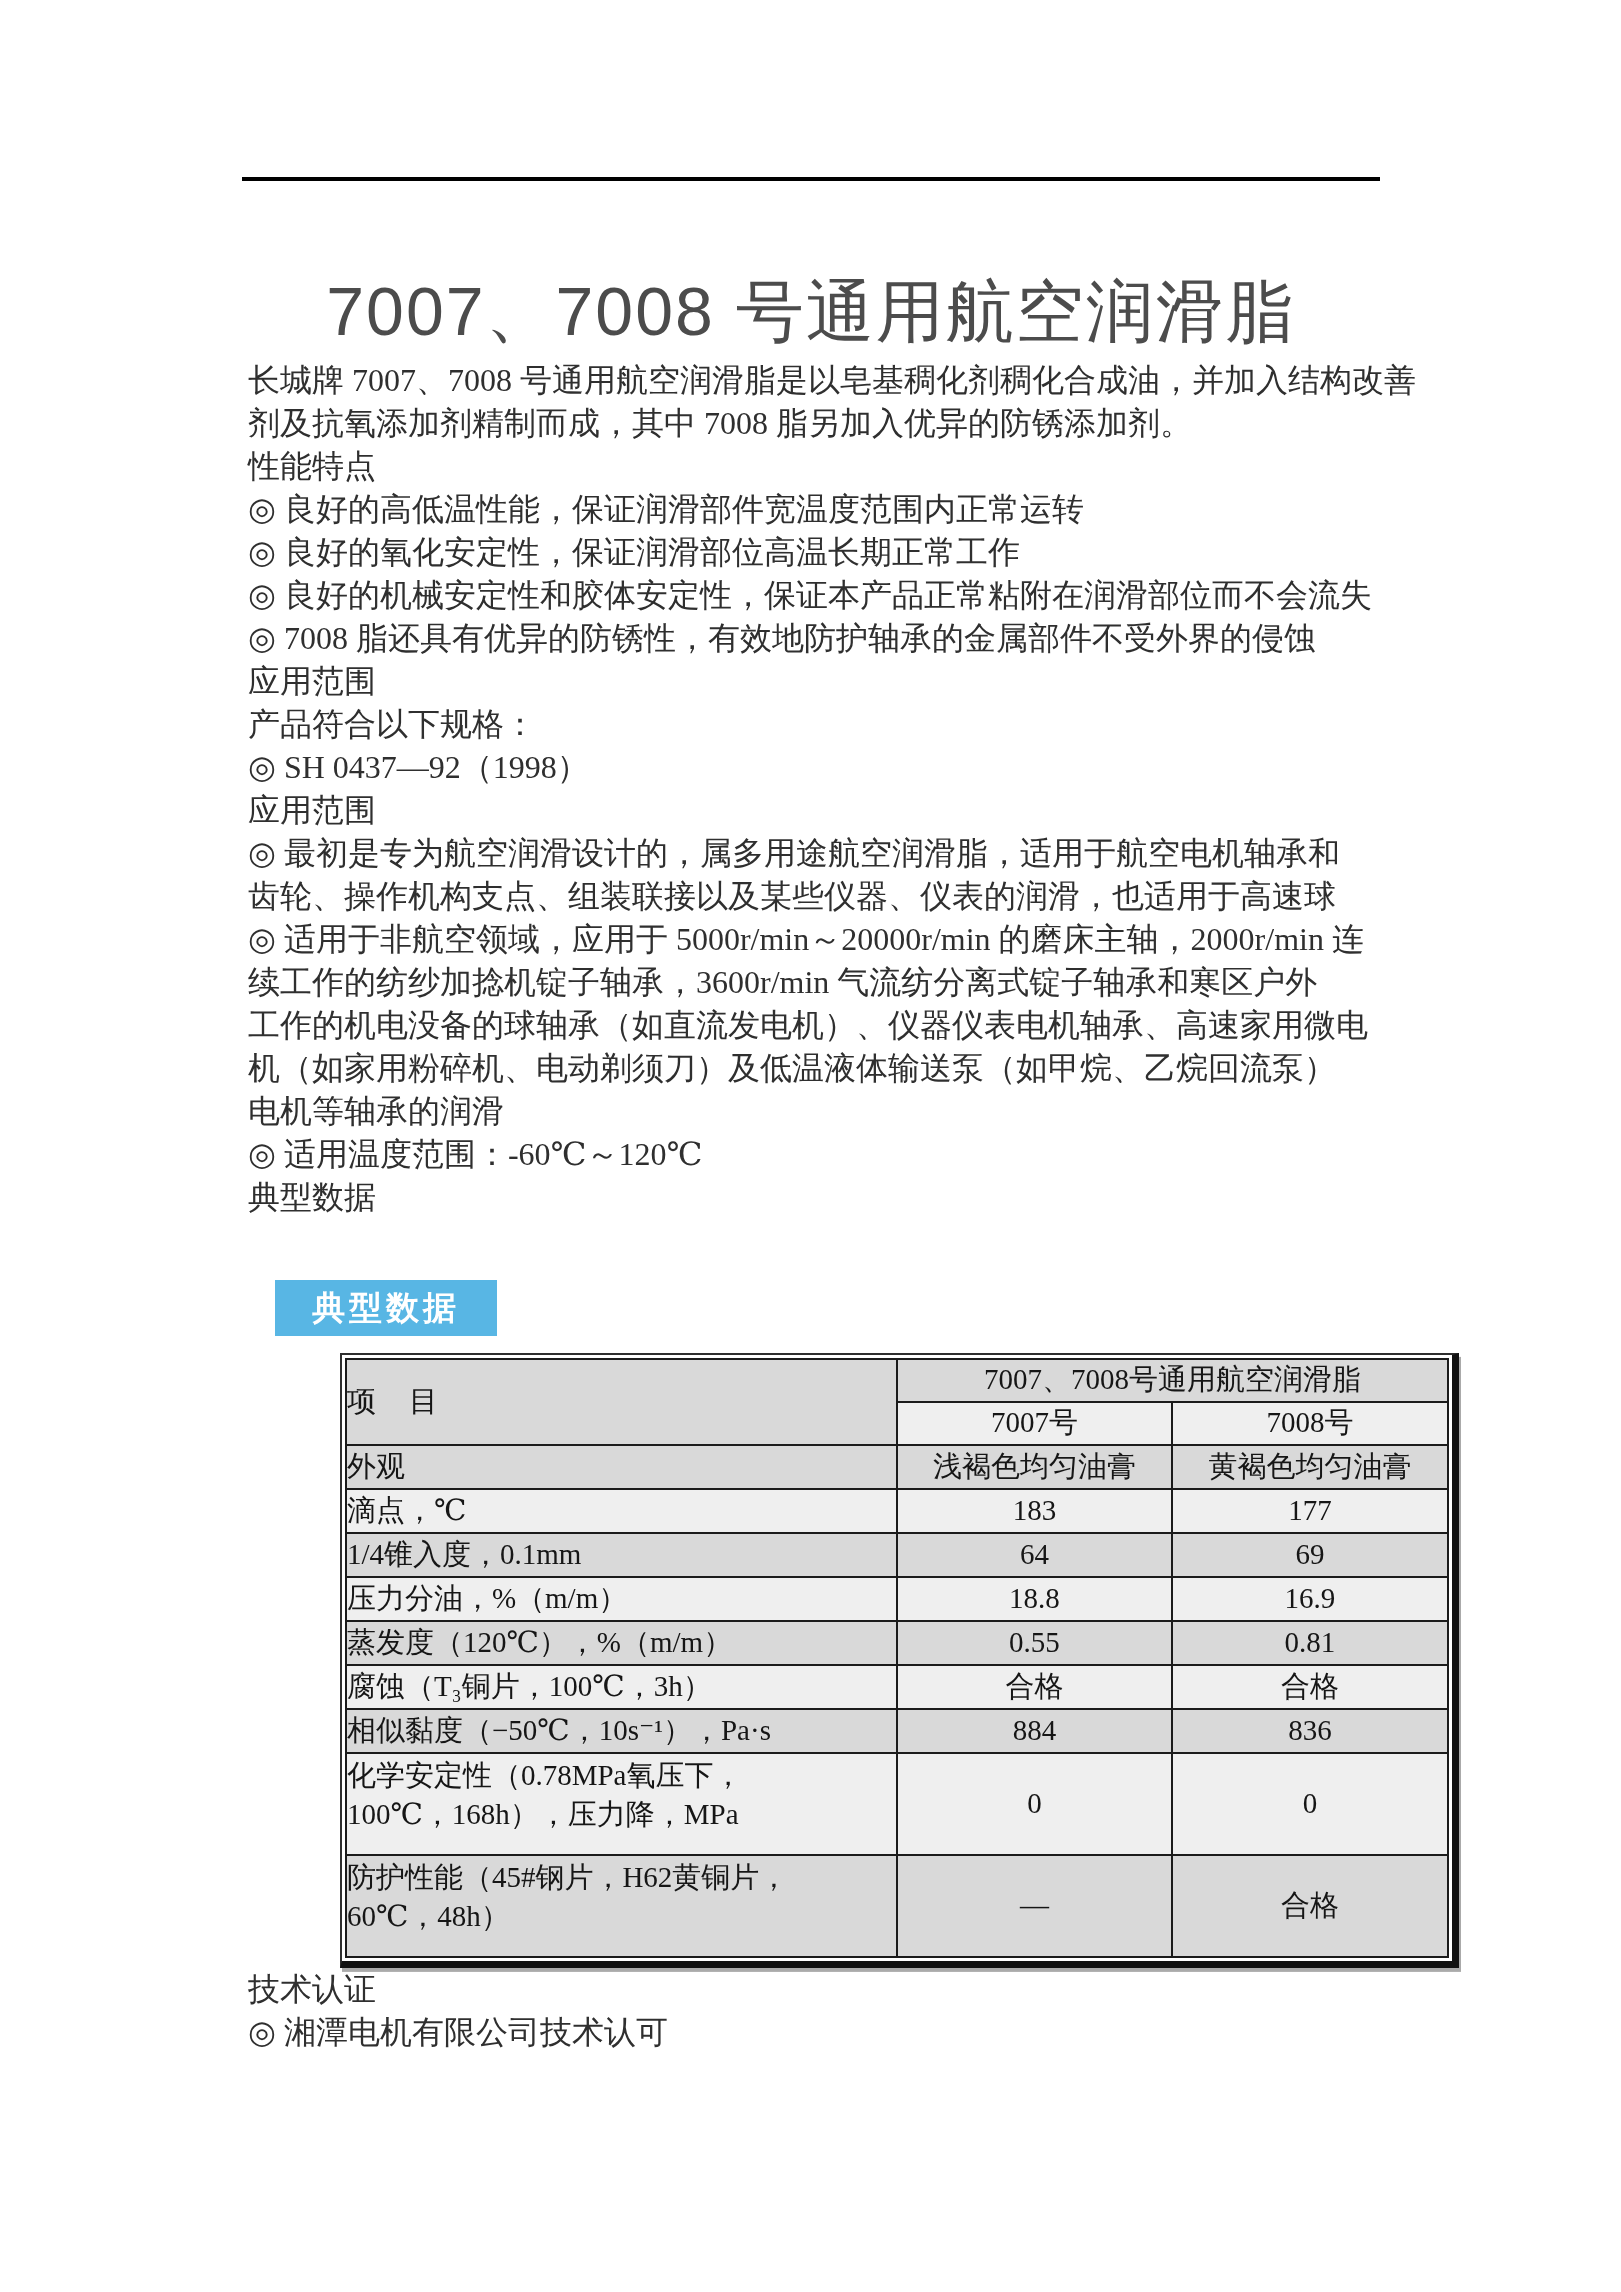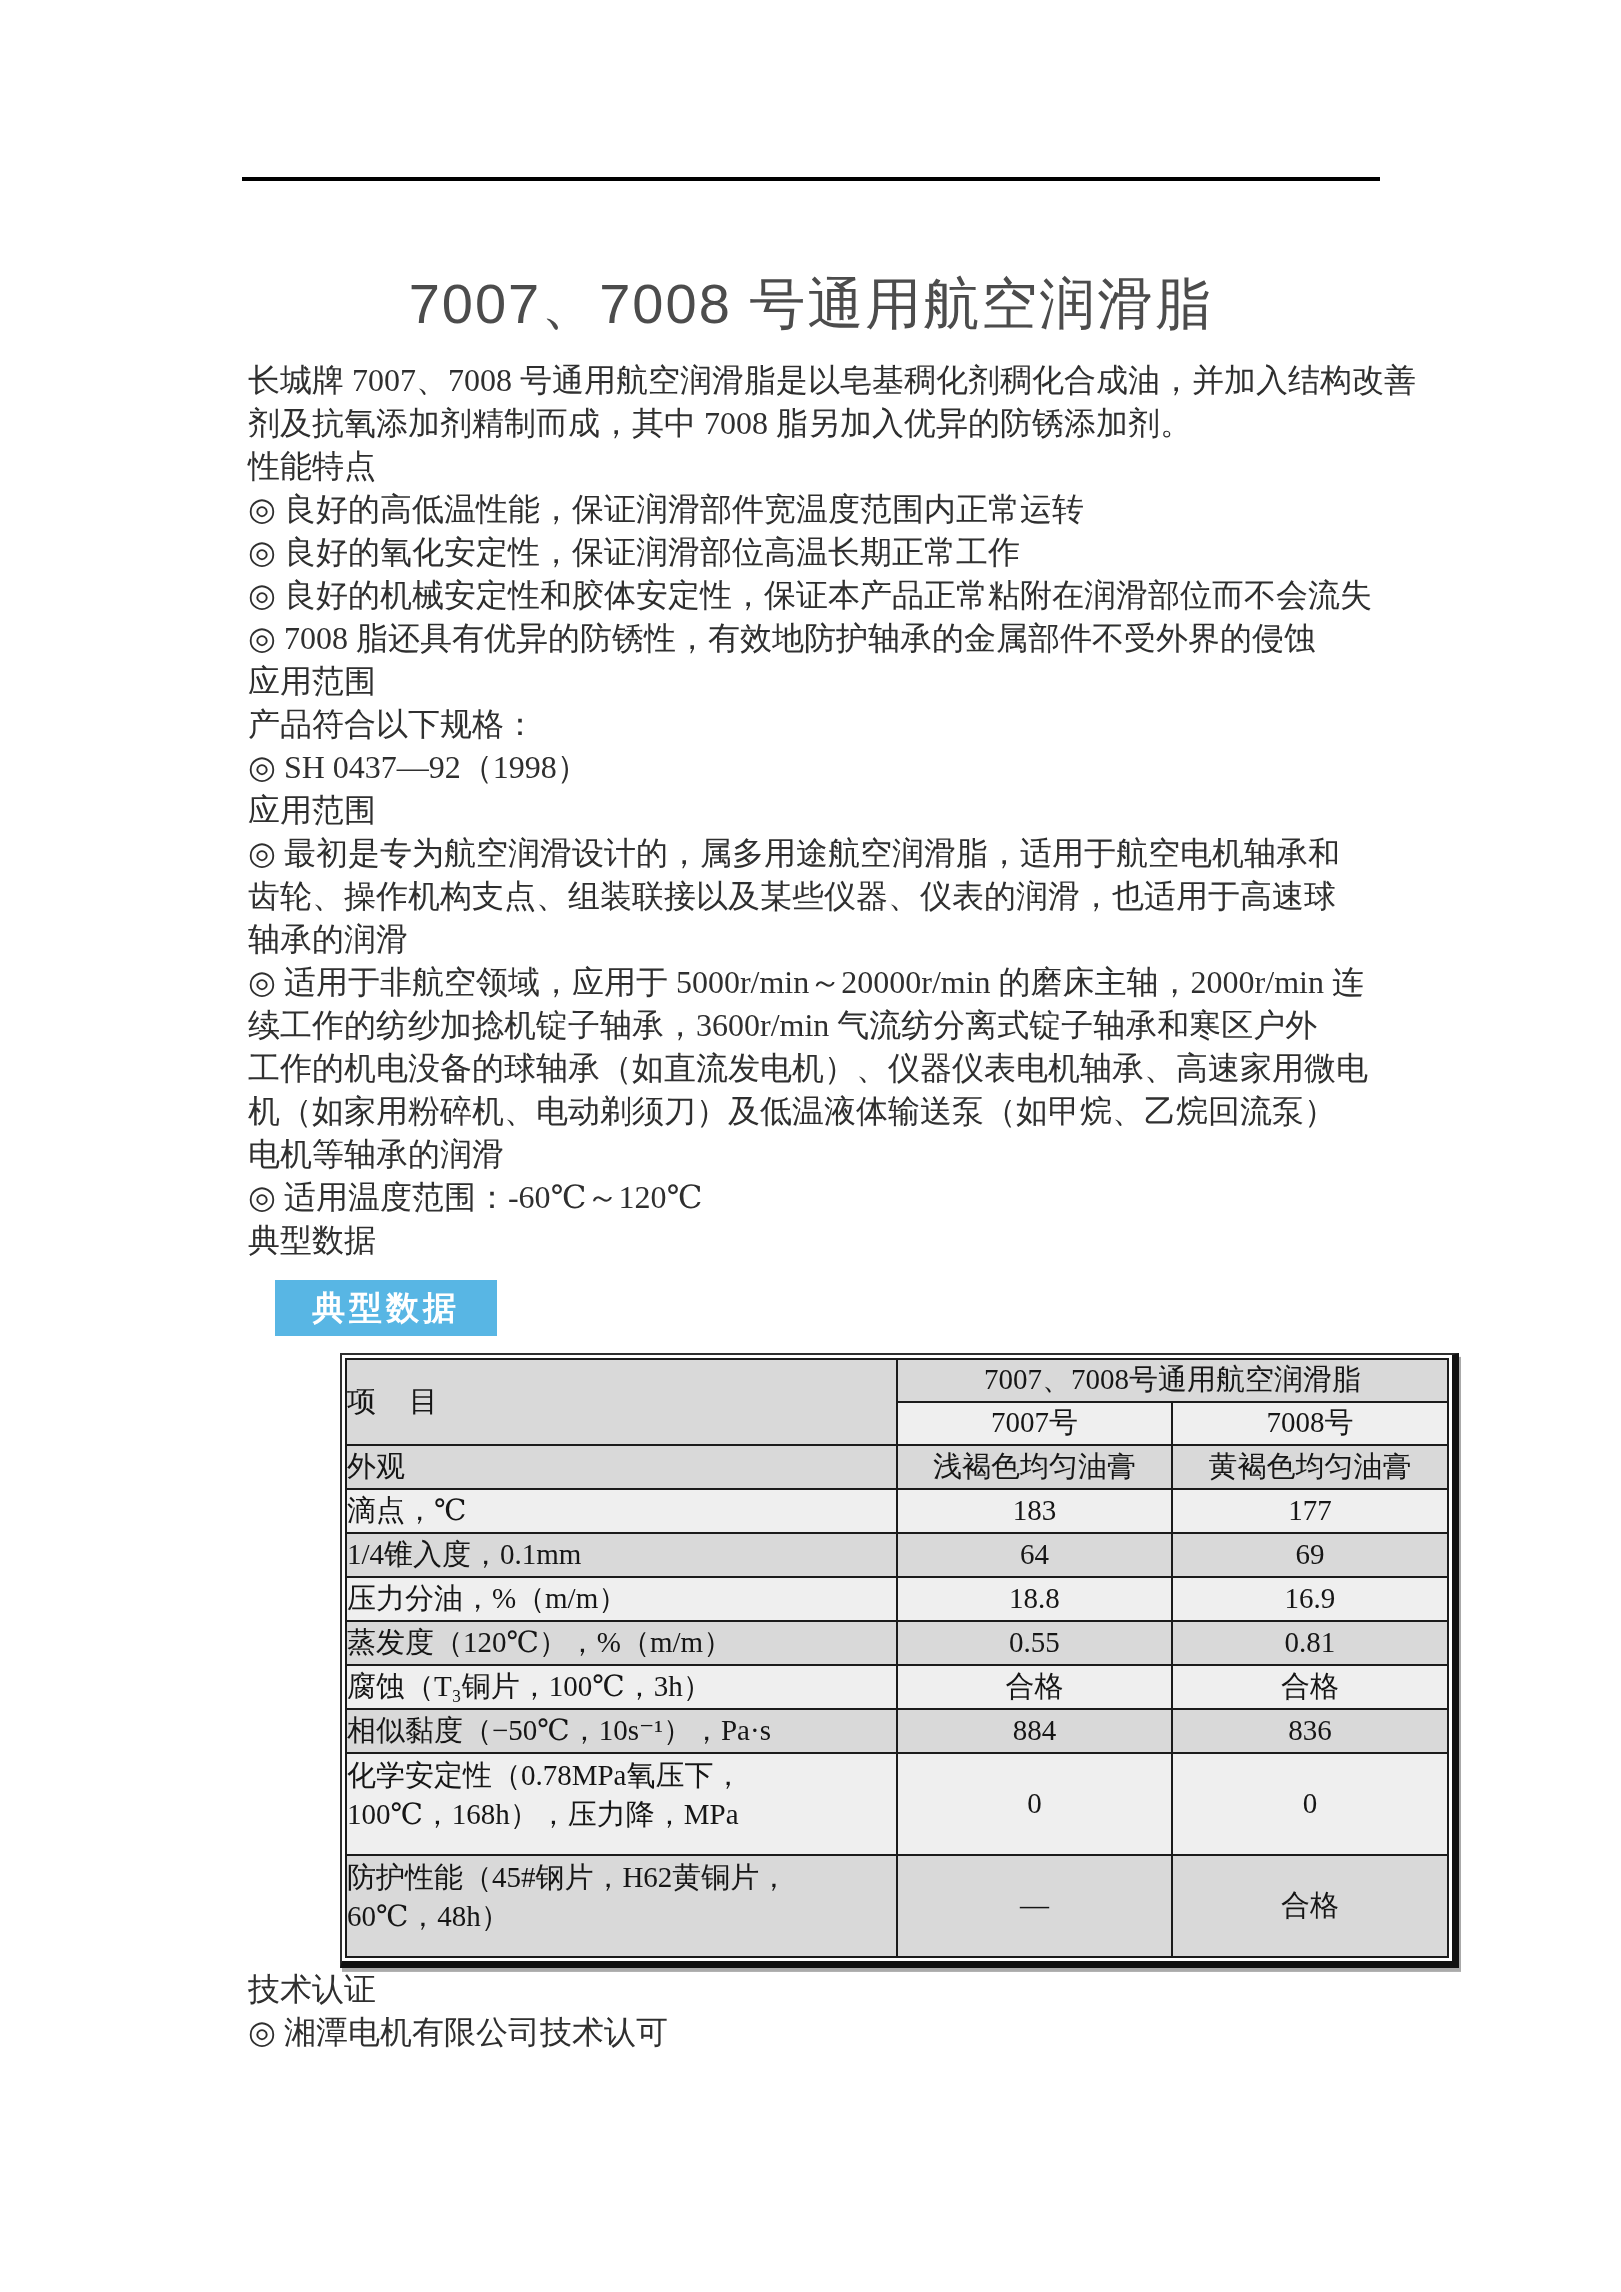--- a/index.html
+++ b/index.html
@@ -8,21 +8,21 @@
     background:#ffffff; overflow:hidden;
     font-family:"Liberation Serif","DejaVu Serif",serif;
   }
   .rule {
     position:absolute; left:242px; top:177px; width:1138px; height:3.9px;
     background:#000000;
   }
   .title {
     position:absolute; left:242px; top:267px; width:1138px; margin:0;
     text-align:center; font-family:"Liberation Sans","DejaVu Sans",sans-serif;
-    font-size:56px; font-weight:500; letter-spacing:2px; color:#4c4c4c;
+    font-size:68px; font-weight:500; letter-spacing:2px; color:#4c4c4c;
     white-space:pre;
   }
   .body-lines, .footer-lines {
     position:absolute; left:248px; width:1157px;
     font-size:32px; color:#2f2f2f;
   }
   .body-lines { top:359px; }
   .footer-lines { top:1968px; }
   .line { height:43px; line-height:43px; white-space:pre; }
   .badge {
@@ -70,21 +70,20 @@
       <div class="line">◎ 良好的高低温性能，保证润滑部件宽温度范围内正常运转</div>
       <div class="line">◎ 良好的氧化安定性，保证润滑部位高温长期正常工作</div>
       <div class="line">◎ 良好的机械安定性和胶体安定性，保证本产品正常粘附在润滑部位而不会流失</div>
       <div class="line">◎ 7008 脂还具有优异的防锈性，有效地防护轴承的金属部件不受外界的侵蚀</div>
       <div class="line">应用范围</div>
       <div class="line">产品符合以下规格：</div>
       <div class="line">◎ SH 0437—92（1998）</div>
       <div class="line">应用范围</div>
       <div class="line">◎ 最初是专为航空润滑设计的，属多用途航空润滑脂，适用于航空电机轴承和</div>
       <div class="line">齿轮、操作机构支点、组装联接以及某些仪器、仪表的润滑，也适用于高速球</div>
-      <div class="line">轴承的润滑</div>
       <div class="line">◎ 适用于非航空领域，应用于 5000r/min～20000r/min 的磨床主轴，2000r/min 连</div>
       <div class="line">续工作的纺纱加捻机锭子轴承，3600r/min 气流纺分离式锭子轴承和寒区户外</div>
       <div class="line">工作的机电没备的球轴承（如直流发电机）、仪器仪表电机轴承、高速家用微电</div>
       <div class="line">机（如家用粉碎机、电动剃须刀）及低温液体输送泵（如甲烷、乙烷回流泵）</div>
       <div class="line">电机等轴承的润滑</div>
       <div class="line">◎ 适用温度范围：-60℃～120℃</div>
       <div class="line">典型数据</div>
     </div>
 
   <div class="badge" style="background: rgb(88, 182, 228); color: rgb(255, 255, 255);">典型数据</div>

